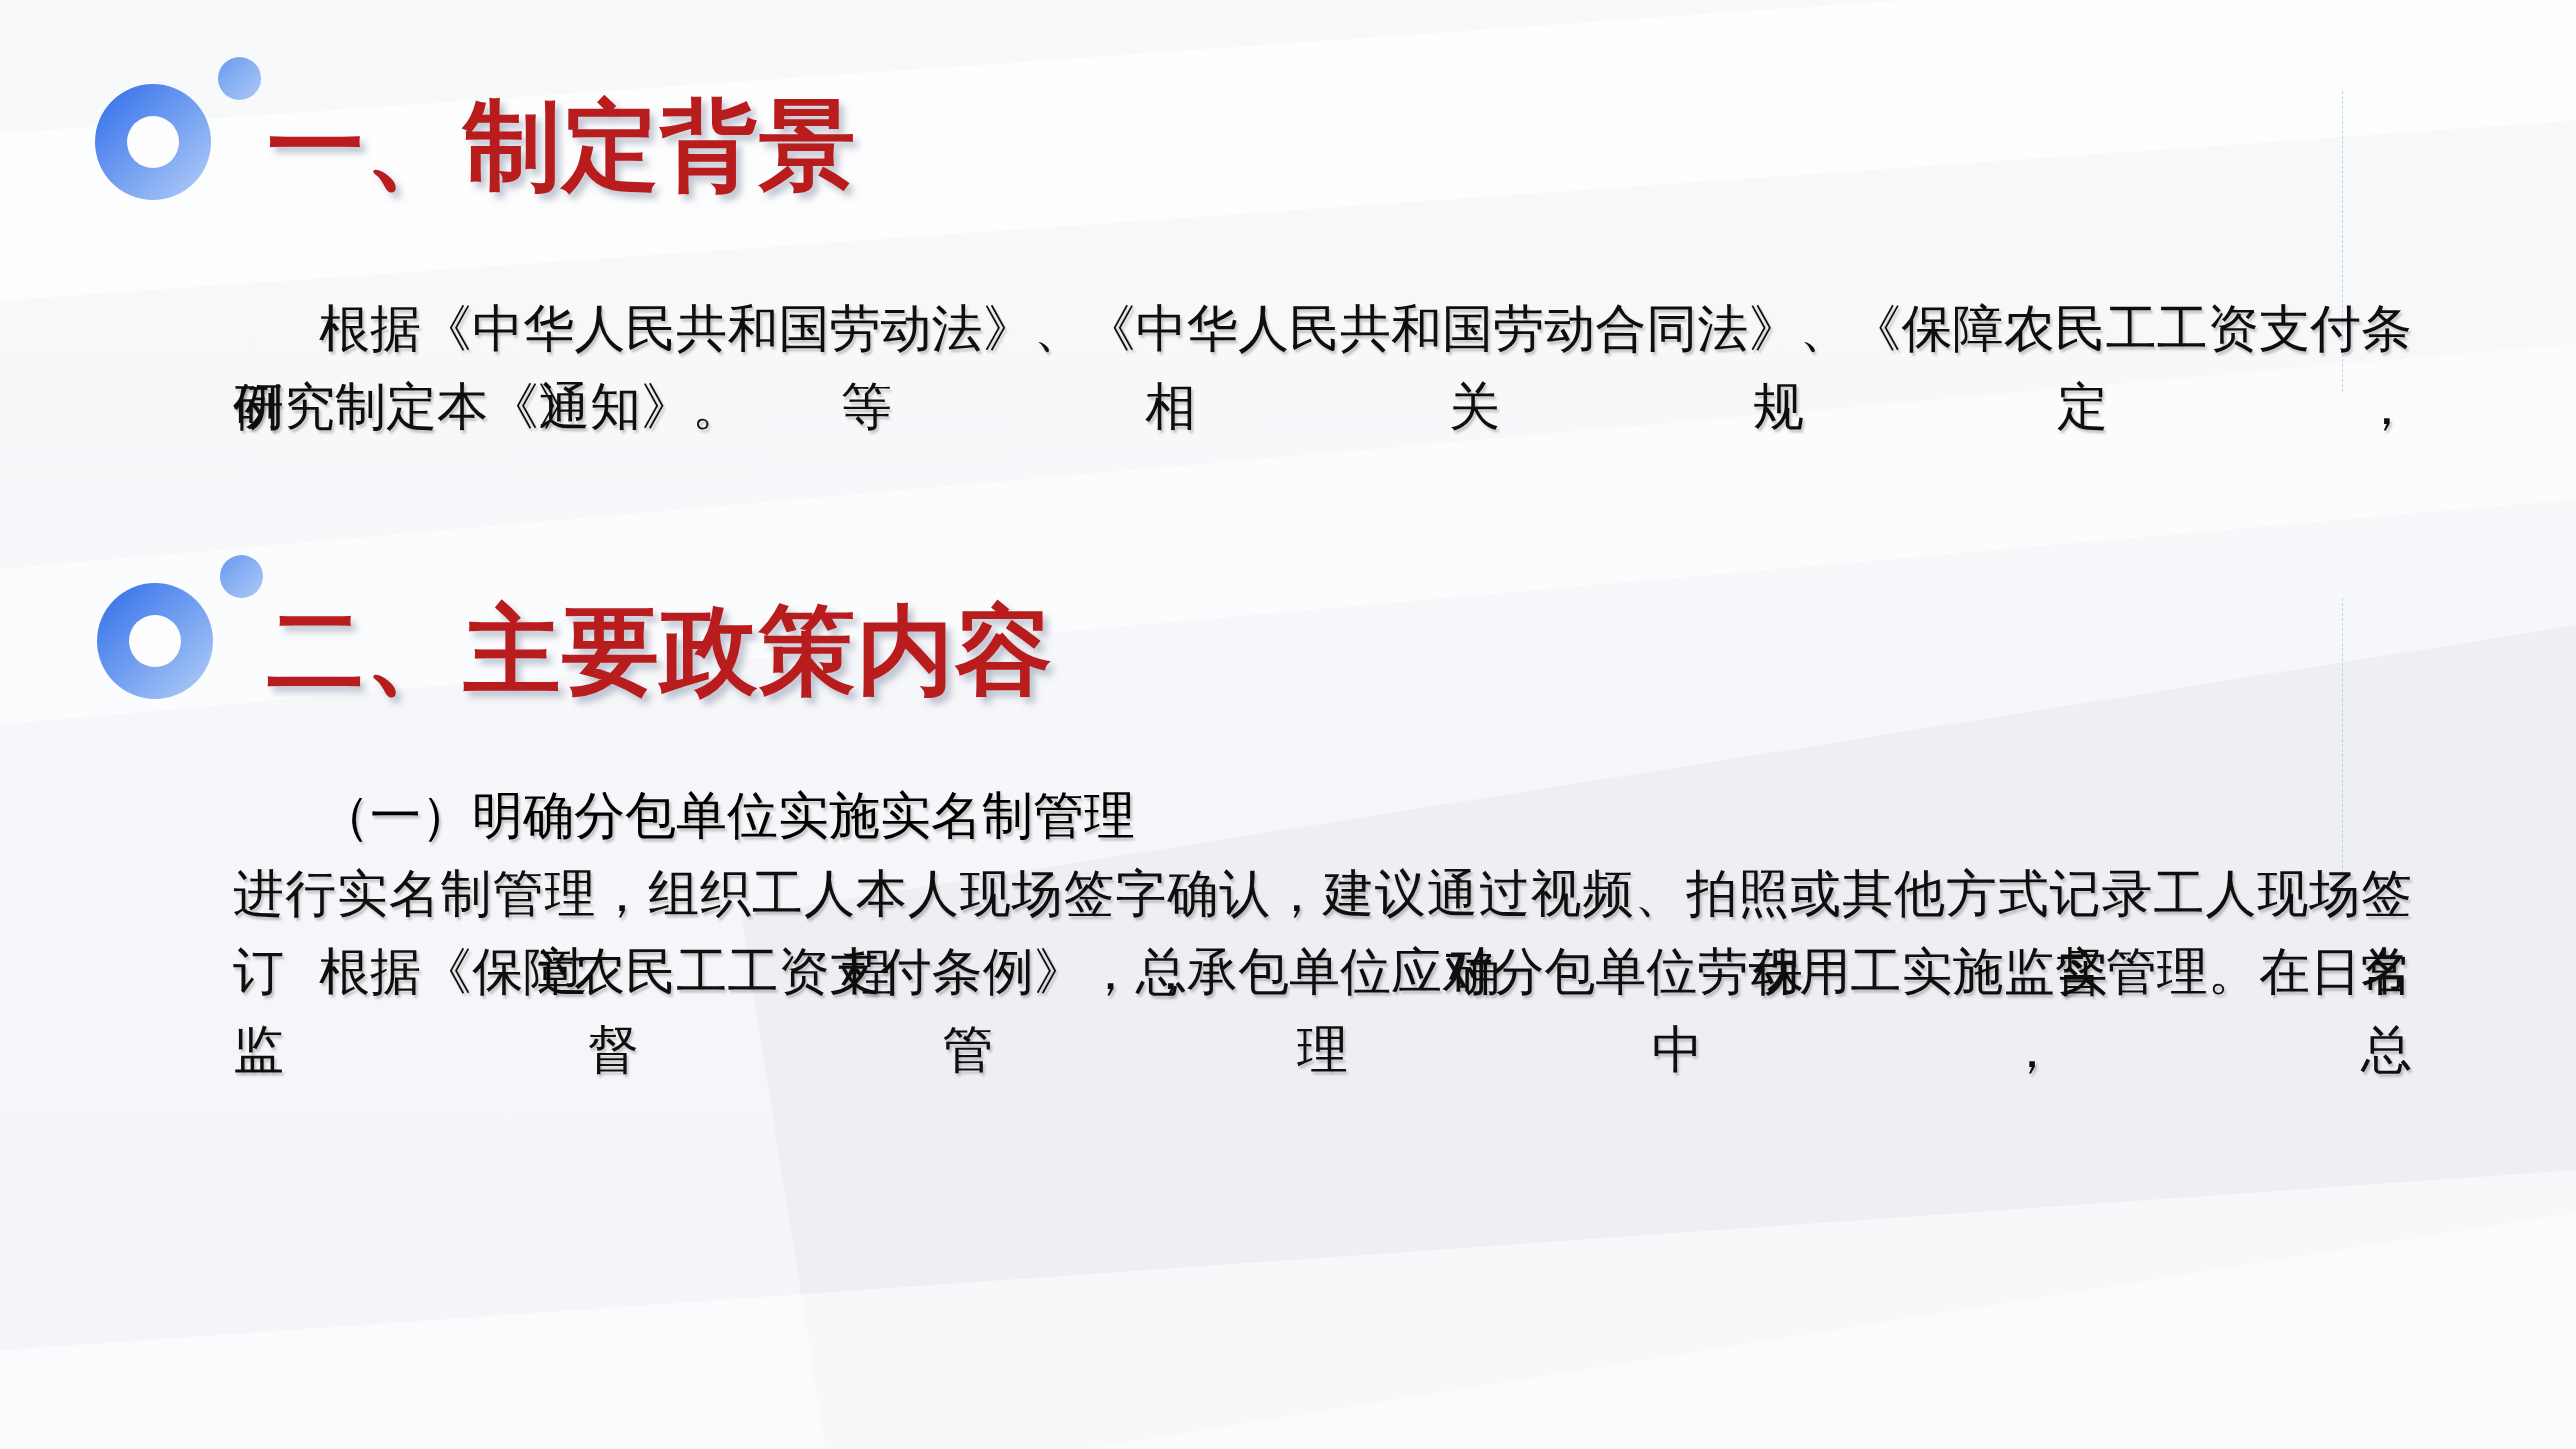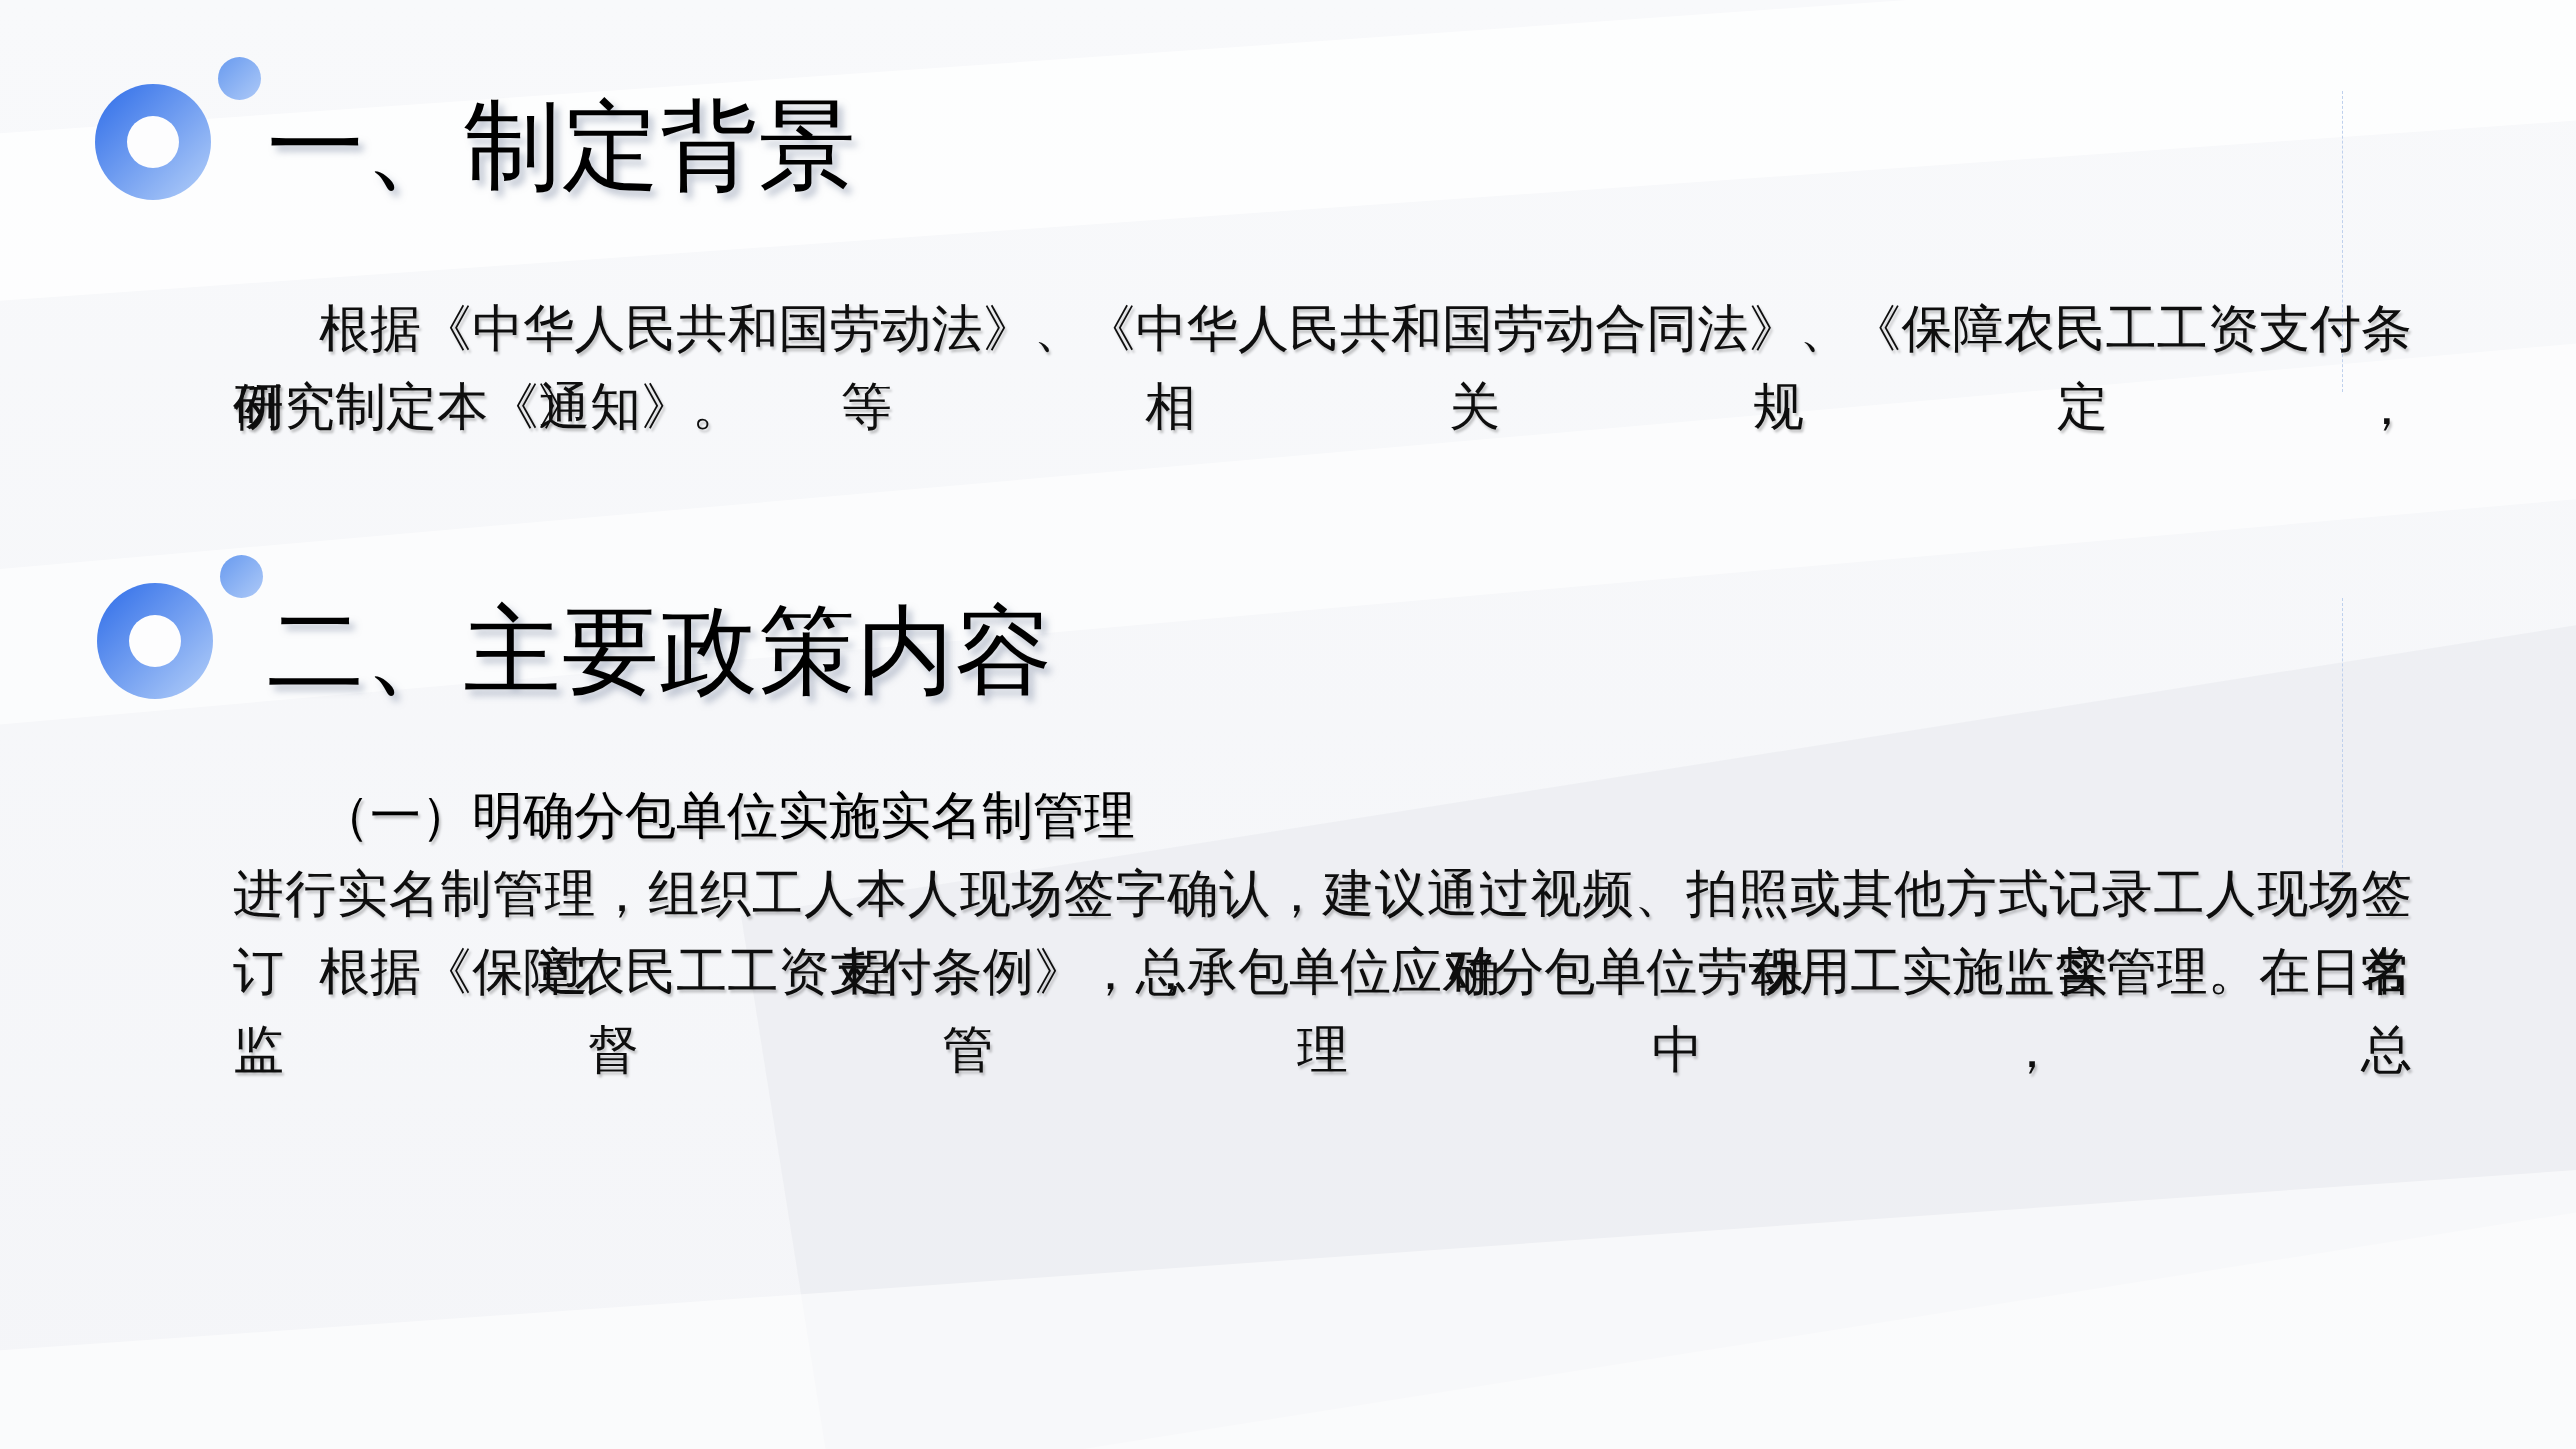--- a/index.html
+++ b/index.html
@@ -34,22 +34,22 @@
           width:52px; height:52px; border-radius:50%; background:#fdfdfe; }
   .dot { position:absolute; width:43px; height:43px; border-radius:50%;
           background:linear-gradient(135deg,#6f9ff0 10%,#aac7f7 95%); }
   .ring-1 { left:95px; top:84px; }
   .dot-1  { left:218px; top:57px;  }
   .ring-2 { left:97px; top:583px; }
   .dot-2  { left:220px; top:555px; }
 
   
   .sec-title { position:absolute; left:267px;
-    font-size:97px; line-height:97px; font-weight:400;
-    color:#000000; letter-spacing:1.3px; white-space:nowrap;
+    font-size:97px; line-height:97px; font-weight:700;
+    color:#b91c1c; letter-spacing:1.3px; white-space:nowrap;
     text-shadow:5.2px 6.4px 7.7px rgba(130,142,165,0.5);
   }
   .title-1 { top:97px; }
   .title-2 { top:602px; }
 
   
   .textblock { position:absolute; left:233px; width:2179px; color:#0e0e0e; }
   .block-1 { top:290px; }
   .block-2 { top:777px; }
   .tline { font-size:51px; line-height:78px; height:78px;

